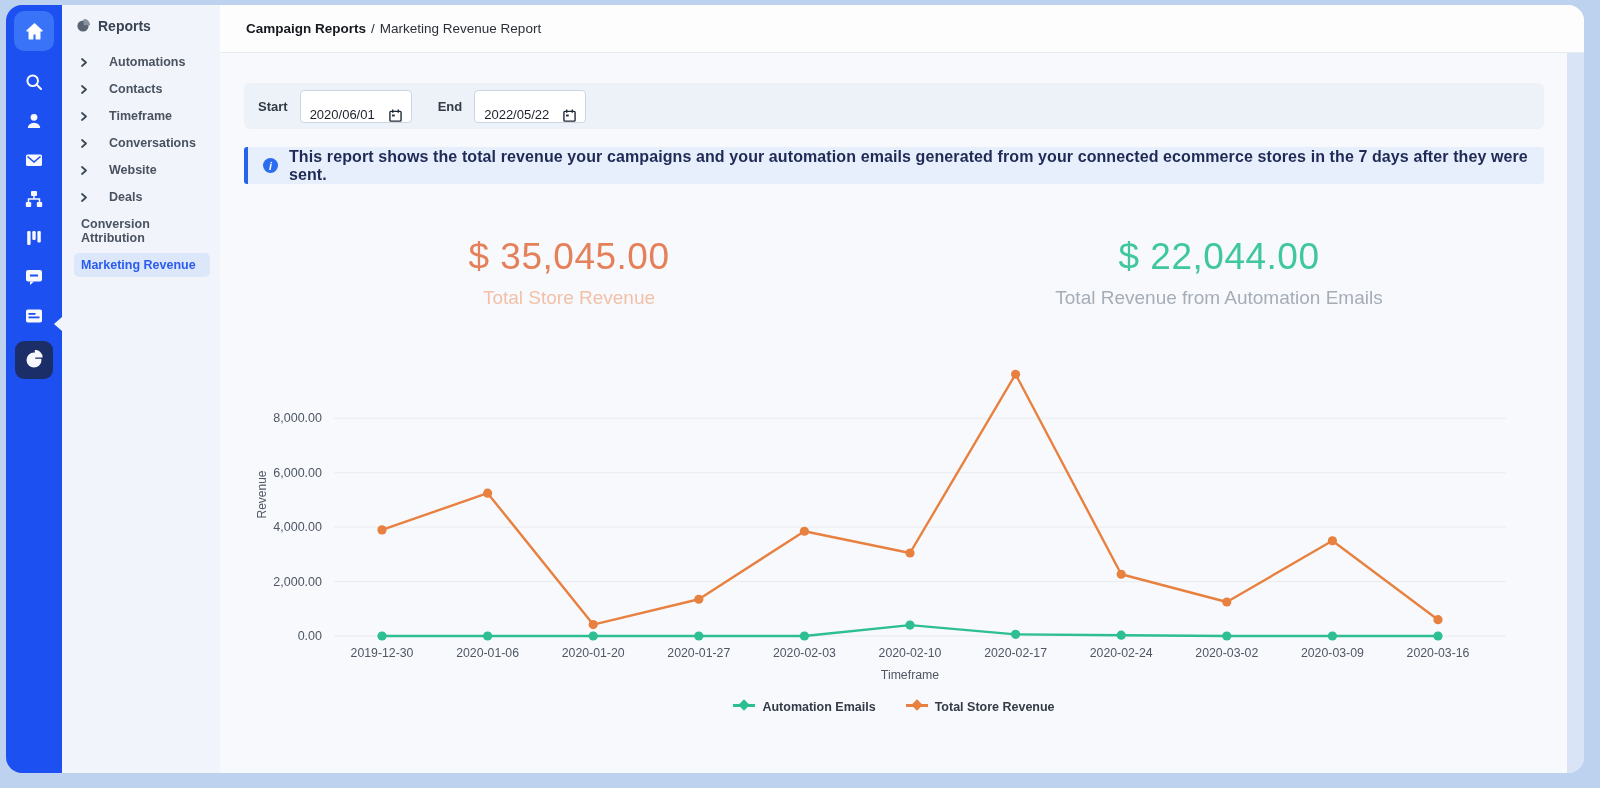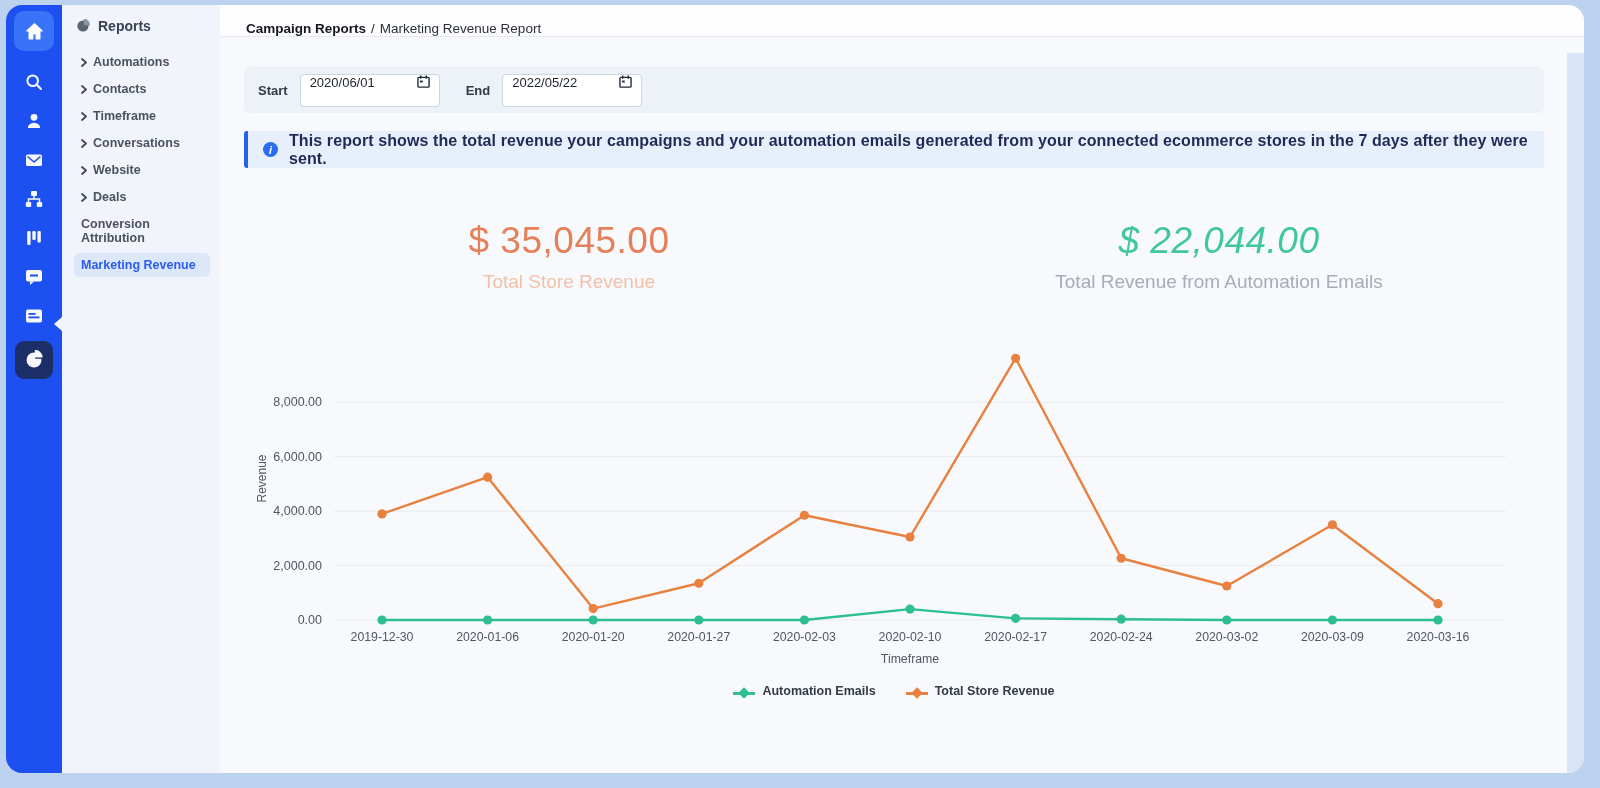--- a/index.html
+++ b/index.html
@@ -19,59 +19,59 @@
   .rail-btn.first { margin-top:16px; }
   .rail-btn.active { background:#1b2d63; border-radius:9px; height:38px; margin-top:10px; }
   .rail-notch { position:absolute; right:0; top:312px; width:0; height:0;
                 border-top:7px solid transparent; border-bottom:7px solid transparent;
                 border-right:8px solid #f1f5fb; }
 
   
   .sidebar { width:158px; background:#f1f5fb; flex-shrink:0; padding:13px 10px 0 12px; }
   .sb-head { display:flex; align-items:center; gap:8px; font-size:14px; font-weight:bold;
              color:#3a4354; margin-bottom:16px; padding-left:2px; }
-  .sb-item { display:flex; align-items:center; gap:4px; font-size:12.5px; color:#4a5260;
+  .sb-item { display:flex; align-items:center; gap:20px; font-size:12.5px; color:#4a5260;
              font-weight:600; padding:5px 6px; margin-bottom:3px; cursor:pointer; border-radius:5px; }
   .sb-item .chev { width:9px; display:inline-flex; }
   .sb-item.plain { padding-left:7px; }
   .sb-item.active { background:#dce7fa; color:#2b5cf0; }
 
   
   .main { flex:1; display:flex; flex-direction:column; position:relative; background:#f7f9fd; }
-  .topbar { height:32px; background:#fdfdfe; border-bottom:1px solid #e6eaf1; display:flex;
-            align-items:flex-end; padding-left:26px; flex-shrink:0; }
+  .topbar { height:48px; background:#fdfdfe; border-bottom:1px solid #e6eaf1; display:flex;
+            align-items:center; padding-left:26px; flex-shrink:0; }
   .crumb-b { font-size:13.5px; font-weight:bold; color:#15181e; cursor:pointer; }
   .crumb-r { font-size:13.5px; color:#2b3038; margin-left:5px; }
 
   .scrollbar { position:absolute; right:0; top:48px; bottom:0; width:17px; background:#d9e5f7; }
 
   .content { padding:0 40px 16px 24px; flex:1; }
 
   .filterbar { margin-top:30px; background:#edf1f8; border-radius:6px; height:46px;
                display:flex; align-items:center; padding:0 14px; }
   .f-label { font-size:13px; font-weight:600; color:#333b47; }
-  .date-box { width:140px; height:33px; background:#fff; border:1px solid #ccd5e2; border-radius:4px;
-              display:flex; align-items:flex-start; justify-content:space-between; padding:0 9px;
+  .date-box { width:112px; height:33px; background:#fff; border:1px solid #ccd5e2; border-radius:4px;
+              display:flex; align-items:flex-end; justify-content:space-between; padding:0 9px;
               margin:0 26px 0 12px; font-size:13px; color:#1c222b; cursor:pointer; }
 
   .banner { margin-top:18px; background:#e7effc; border-left:4px solid #2563eb; border-radius:3px;
             height:37px; display:flex; align-items:center; gap:11px; padding:0 15px; }
   .info-ic { width:15px; height:15px; border-radius:50%; background:#2b6cf0; color:#fff;
              font-size:10.5px; font-weight:bold; display:flex; align-items:center;
              justify-content:center; flex-shrink:0; font-style:italic; }
   .banner-text { font-size:16px; font-weight:700; color:#1f2a55; letter-spacing:.1px; }
 
   .stats { display:flex; margin-top:52px; }
   .stat { flex:1; text-align:center; }
   .stat-value { font-size:37px; letter-spacing:.5px; }
   .stat-label { font-size:19px; margin-top:9px; }
 
   .chart-wrap { margin-top:28px; }
   .legend { display:flex; justify-content:center; gap:30px; margin-top:4px; }
-  .legend-item { display:flex; align-items:flex-end; gap:7px; font-size:12.5px; font-weight:600;
+  .legend-item { display:flex; align-items:flex-start; gap:7px; font-size:12.5px; font-weight:600;
                  color:#333b47; cursor:pointer; }
   .lg-mark { position:relative; width:22px; height:10px; }
   .lg-mark .line { position:absolute; left:0; top:4px; width:22px; height:2.5px; }
   .lg-mark .dia { position:absolute; left:7px; top:1px; width:8px; height:8px; transform:rotate(45deg); }
 </style>
 </head>
 <body>
 
 <div class="app">
 
@@ -240,21 +240,21 @@
         <span class="info-ic">i</span>
         <span class="banner-text">This report shows the total revenue your campaigns and your automation emails generated from your connected ecommerce stores in the 7 days after they were sent.</span>
       </div>
 
       <div class="stats" id="stats-row">
           <div class="stat">
             <div class="stat-value" style="color: rgb(229, 129, 90);">$ 35,045.00</div>
             <div class="stat-label" style="color: rgb(242, 192, 168);">Total Store Revenue</div>
           </div>
           <div class="stat">
-            <div class="stat-value" style="color: rgb(65, 199, 157); font-style: italic;">$ 22,044.00</div>
+            <div class="stat-value" style="color: rgb(65, 199, 157);">$ 22,044.00</div>
             <div class="stat-label" style="color: rgb(166, 173, 182);">Total Revenue from Automation Emails</div>
           </div>
         </div>
 
       <div class="chart-wrap">
         <svg id="chart-svg" width="1300" height="355">
             <line x1="90" y1="299" x2="1262" y2="299" stroke="#e9ebef" stroke-width="1"></line>
             <text x="78" y="303" text-anchor="end" fill="#4f5763" font-size="12.5">0.00</text>
             <line x1="90" y1="244.5769230769231" x2="1262" y2="244.5769230769231" stroke="#e9ebef" stroke-width="1"></line>
             <text x="78" y="248.5769230769231" text-anchor="end" fill="#4f5763" font-size="12.5">2,000.00</text>

